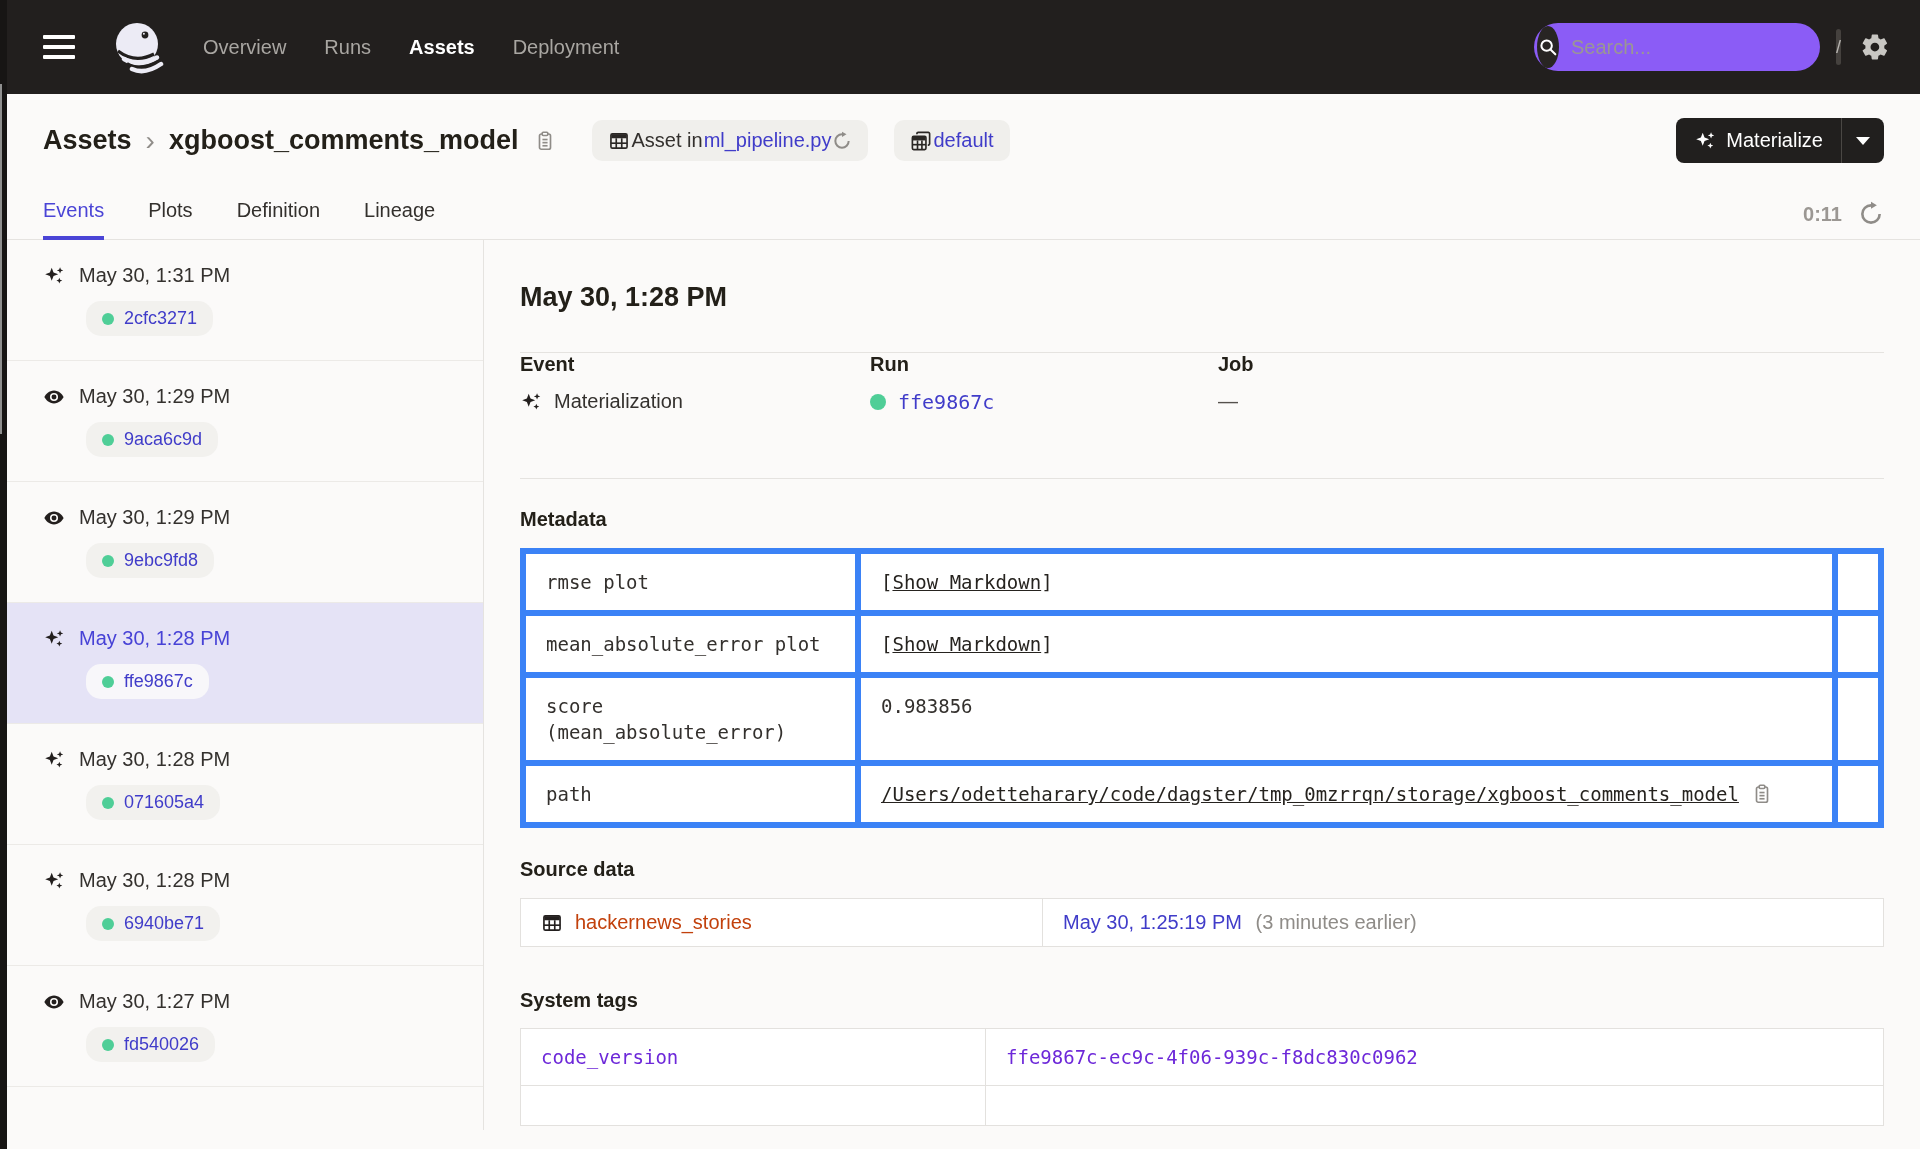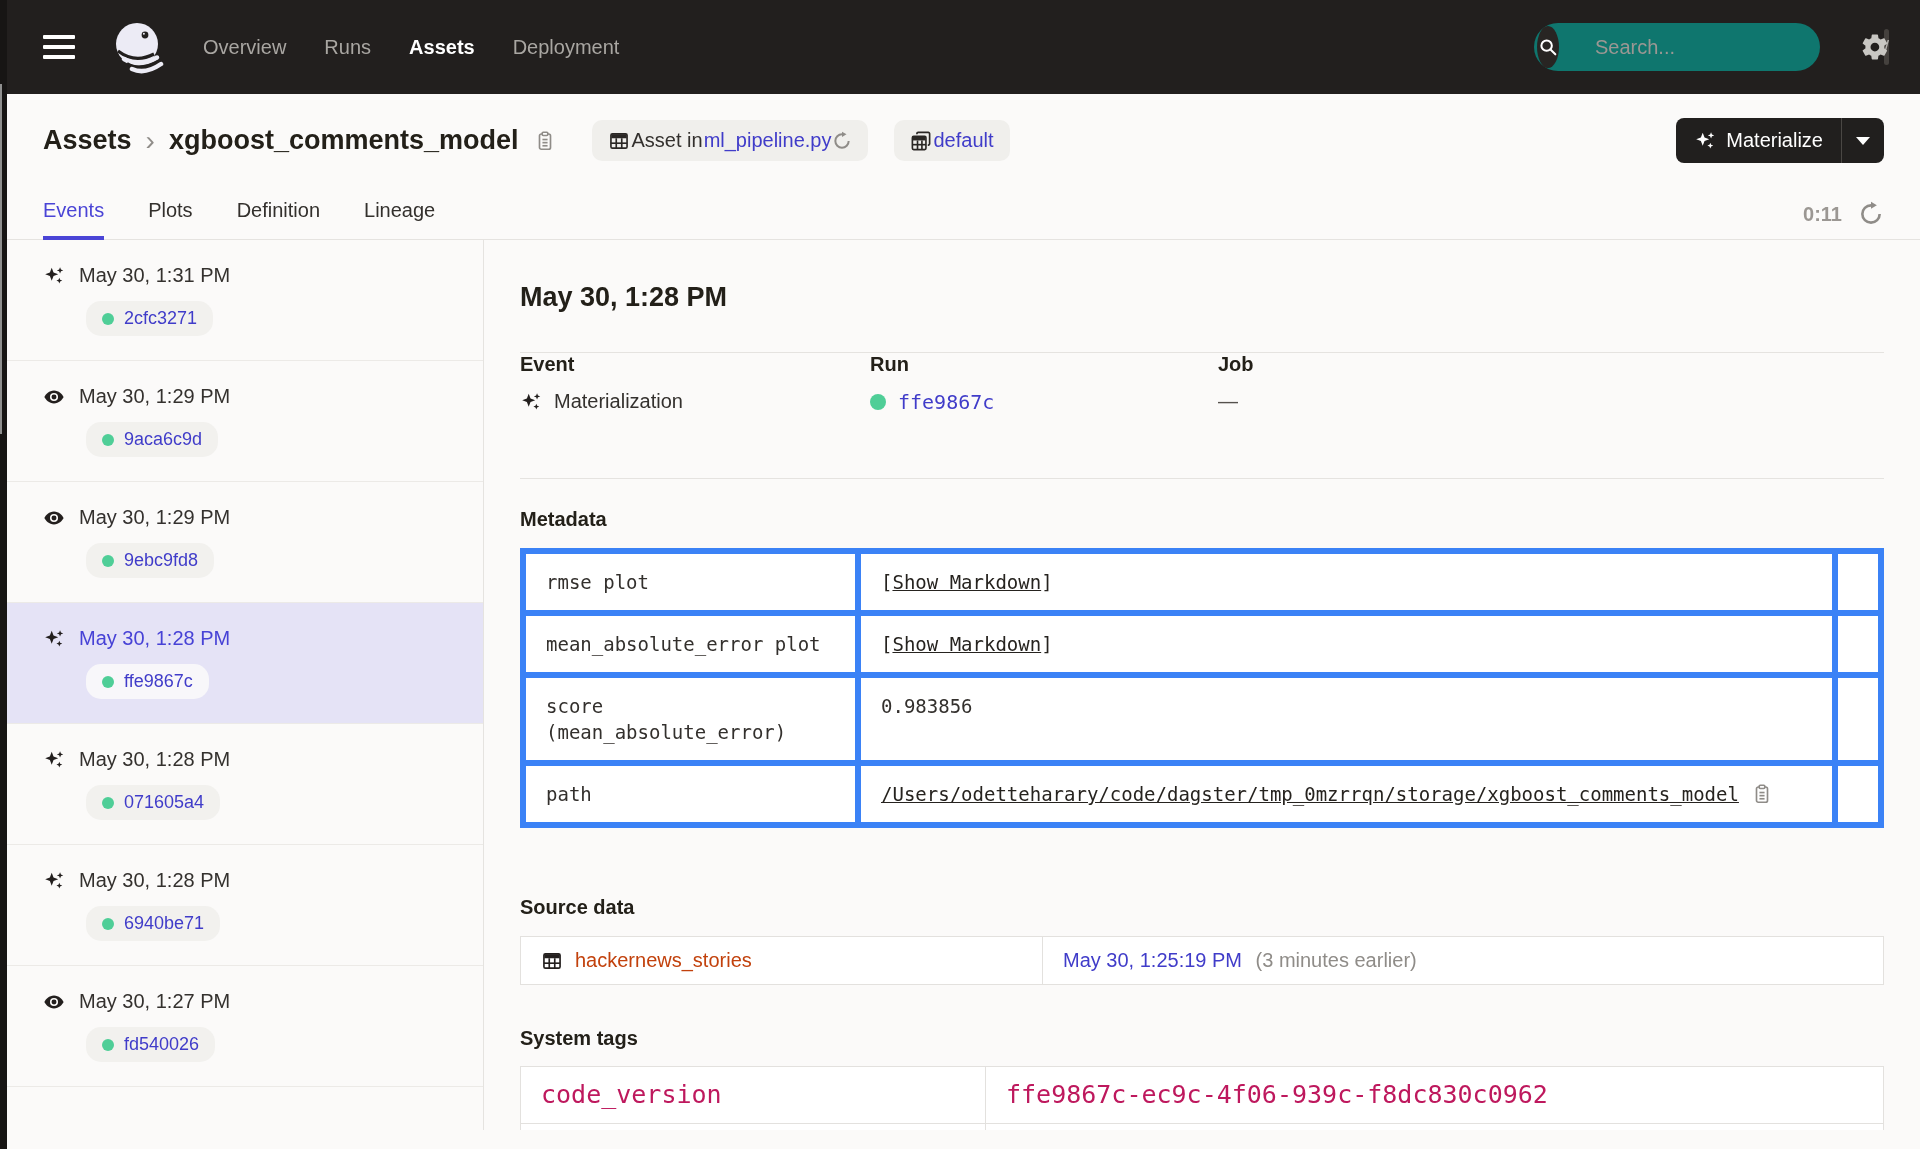--- a/index.html
+++ b/index.html
@@ -13,21 +13,21 @@
 
   
   .topnav { height:94px; background:#221F1E; display:flex; align-items:center; padding:0 30px 0 43px; }
   .hamburger { width:32px; display:flex; flex-direction:column; gap:6px; cursor:pointer; }
   .hamburger span { display:block; height:4px; background:#FFFFFF; border-radius:1px; }
   .logo { margin-left:36px; width:56px; height:56px; }
   .nav-links { display:flex; margin-left:36px; gap:38px; }
   .nav-link { font-size:20px; color:#A9A6A2; cursor:pointer; }
   .nav-link.active { color:#FFFFFF; font-weight:700; }
   .nav-spacer { flex:1; }
-  .searchbox { width:286px; height:48px; border-radius:24px; background:#0f766e; display:flex; align-items:center;gap:24px; }
+  .searchbox { width:286px; height:48px; border-radius:24px; background:#8b5cf6; display:flex; align-items:center; }
   .search-circle { width:42px; height:42px; margin-left:3px; border-radius:50%; background:#282523;
     display:flex; align-items:center; justify-content:center; }
   .searchbox input { flex:1; background:transparent; border:none; outline:none; color:#E8E6E3;
     font-size:20px; padding-left:12px; font-family:"Liberation Sans", sans-serif; }
   .searchbox input::placeholder { color:#9B9793; }
   .slash-key { width:32px; height:36px; margin-right:8px; border-radius:6px; background:#45413E;
     color:#B7B4B0; font-size:18px; display:flex; align-items:center; justify-content:center; }
   .gear-btn { margin-left:40px; cursor:pointer; display:flex; }
 
   
@@ -80,21 +80,21 @@
   .cols { display:flex; }
   .col-event { width:350px; } .col-run { width:348px; } .col-job { flex:1; }
   .col-label { font-size:20px; font-weight:600; color:#232019; }
   .col-value { margin-top:14px; display:flex; align-items:center; gap:12px; font-size:20px; color:#34312E; }
   .run-dot { width:16px; height:16px; border-radius:50%; background:#4FCE97; }
   .run-link { font-size:20px; color:#403CC9; cursor:pointer; }
   .job-dash { color:#55514D; }
 
   .section-h { font-size:20px; font-weight:700; color:#232019; }
   .h-meta { margin-top:29px; }
-  .h-source { margin-top:68px; }
+  .h-source { margin-top:30px; }
   .h-tags { margin-top:42px; }
 
   table.grid { margin-top:17px; width:100%; border-collapse:collapse; background:#FFFFFF; }
   table.grid td { border:6px solid #3b82f6; vertical-align:top; padding:15px 20px;
     font-family:"DejaVu Sans Mono", monospace; font-size:19px; color:#33302D; line-height:26px; }
   td.key { width:335px; white-space:pre-line; }
   td.narrow { width:40px; padding:0; }
   .md-open,.md-close { color:#26231F; }
   .md-link { color:#26231F; text-decoration:underline; cursor:pointer; }
   .path-cell { display:flex; align-items:center; gap:12px; }
@@ -103,21 +103,21 @@
   table.source { margin-top:17px; width:100%; border-collapse:collapse; background:#FFFFFF; }
   table.source td { border:1px solid #E3E1DE; padding:12px 20px; font-size:20px; }
   td.src-asset { width:522px; }
   .src-asset-inner { display:flex; align-items:center; gap:12px; color:#231F1E; }
   .asset-link { color:#c2410c; cursor:pointer; }
   .ts-link { color:#403CC9; cursor:pointer; }
   .ts-note { color:#8F8C88; margin-left:8px; }
 
   table.tags { margin-top:16px; width:100%; border-collapse:collapse; background:#FFFFFF; }
   table.tags td { border:1px solid #E3E1DE; padding:15px 20px; font-family:"DejaVu Sans Mono", monospace;
-    font-size:25px; color:#be185d; line-height:26px; }
+    font-size:19px; color:#6d28d9; line-height:26px; }
   td.tag-key { width:465px; }
   .tags-stub { height:40px; }
 
   .icon { display:inline-flex; flex:none; }
 </style>
 </head>
 <body>
 
 <svg width="0" height="0" style="position:absolute">
   <defs>

